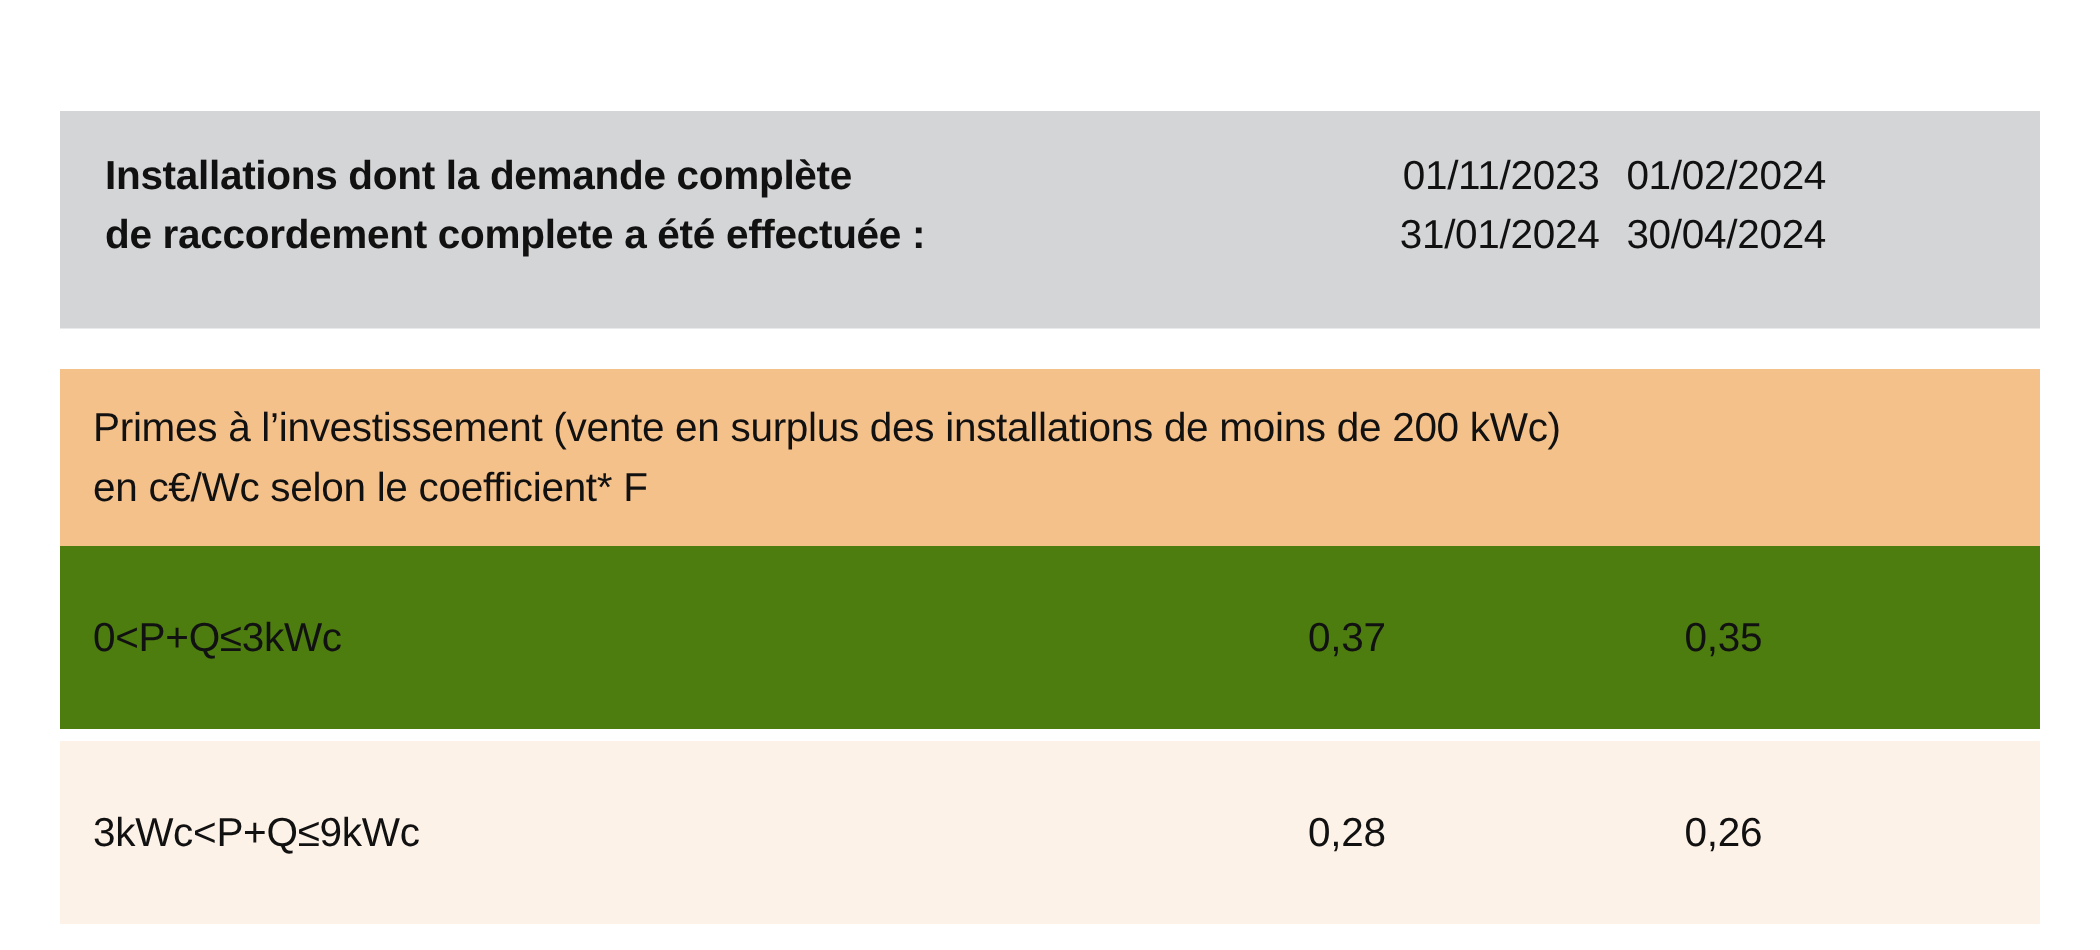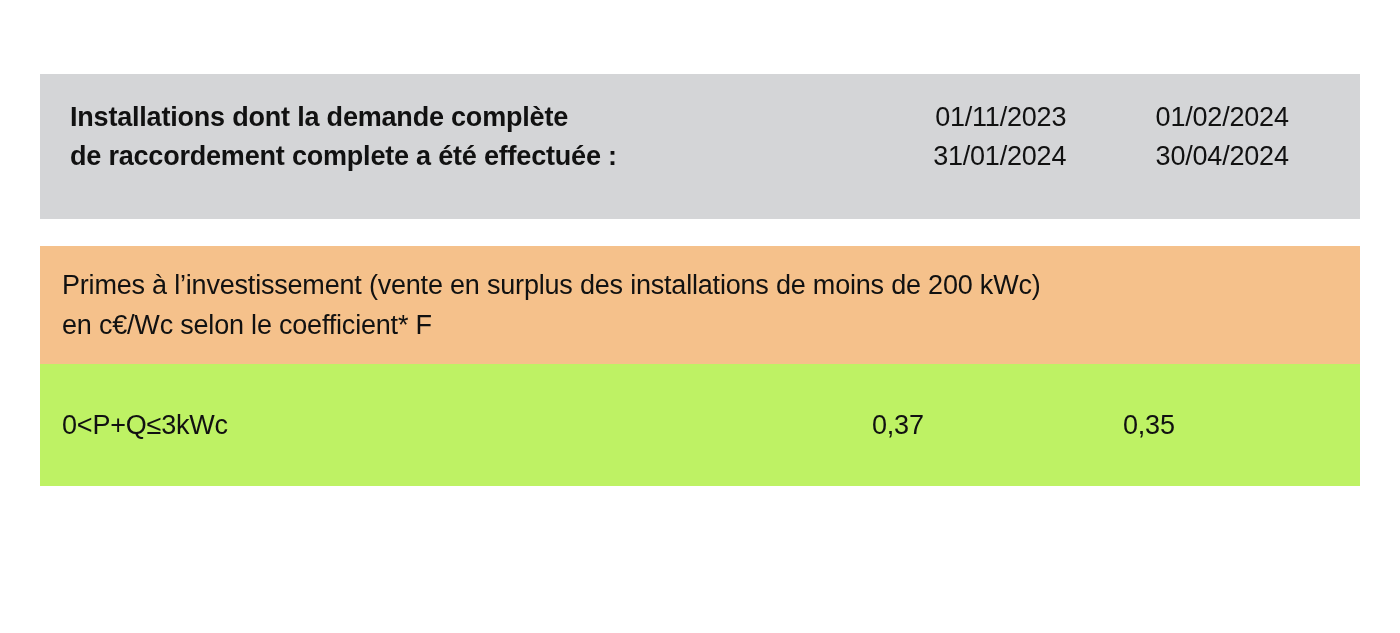--- a/index.html
+++ b/index.html
@@ -44,21 +44,21 @@
 
   .header-col {
     width: 300px;
     font-size: 27px;
     line-height: 1.45;
     letter-spacing: -0.2px;
     white-space: pre-line;
     text-align: left;
   }
   .header-col.col1 { padding-left: 22px; text-align: right; }
-  .header-col.col2 { padding-left: 18px; text-align: center; }
+  .header-col.col2 { padding-left: 18px; }
 
   
   .table {
     margin-top: 27px;
     width: 1320px;
   }
 
   .row {
     display: flex;
     align-items: center;
@@ -73,21 +73,21 @@
   }
   .row-head .cell-label {
     font-size: 27px;
     line-height: 1.5;
     letter-spacing: -0.2px;
     white-space: pre-line;
     padding-right: 20px;
   }
 
   .row-data {
-    background: #bef264;
+    background: #4d7c0f;
     min-height: 122px;
   }
   .row-data.alt {
     background: #fdf2e7;
   }
 
   .cell-label-data {
     width: 810px;
     box-sizing: border-box;
     padding-left: 22px;
@@ -131,15 +131,20 @@
     </div>
 
     <div class="row row-data">
       <div class="cell-label-data">0&lt;P+Q≤3kWc</div>
       <div class="cell-value v1">0,37</div>
       <div class="cell-value v2">0,35</div>
     </div>
 
     <div class="spacer-row"></div>
 
+    <div class="row row-data alt">
+      <div class="cell-label-data">3kWc&lt;P+Q≤9kWc</div>
+      <div class="cell-value v1">0,28</div>
+      <div class="cell-value v2">0,26</div>
+    </div>
 
   </div>
 </div>
 
 </body></html>

